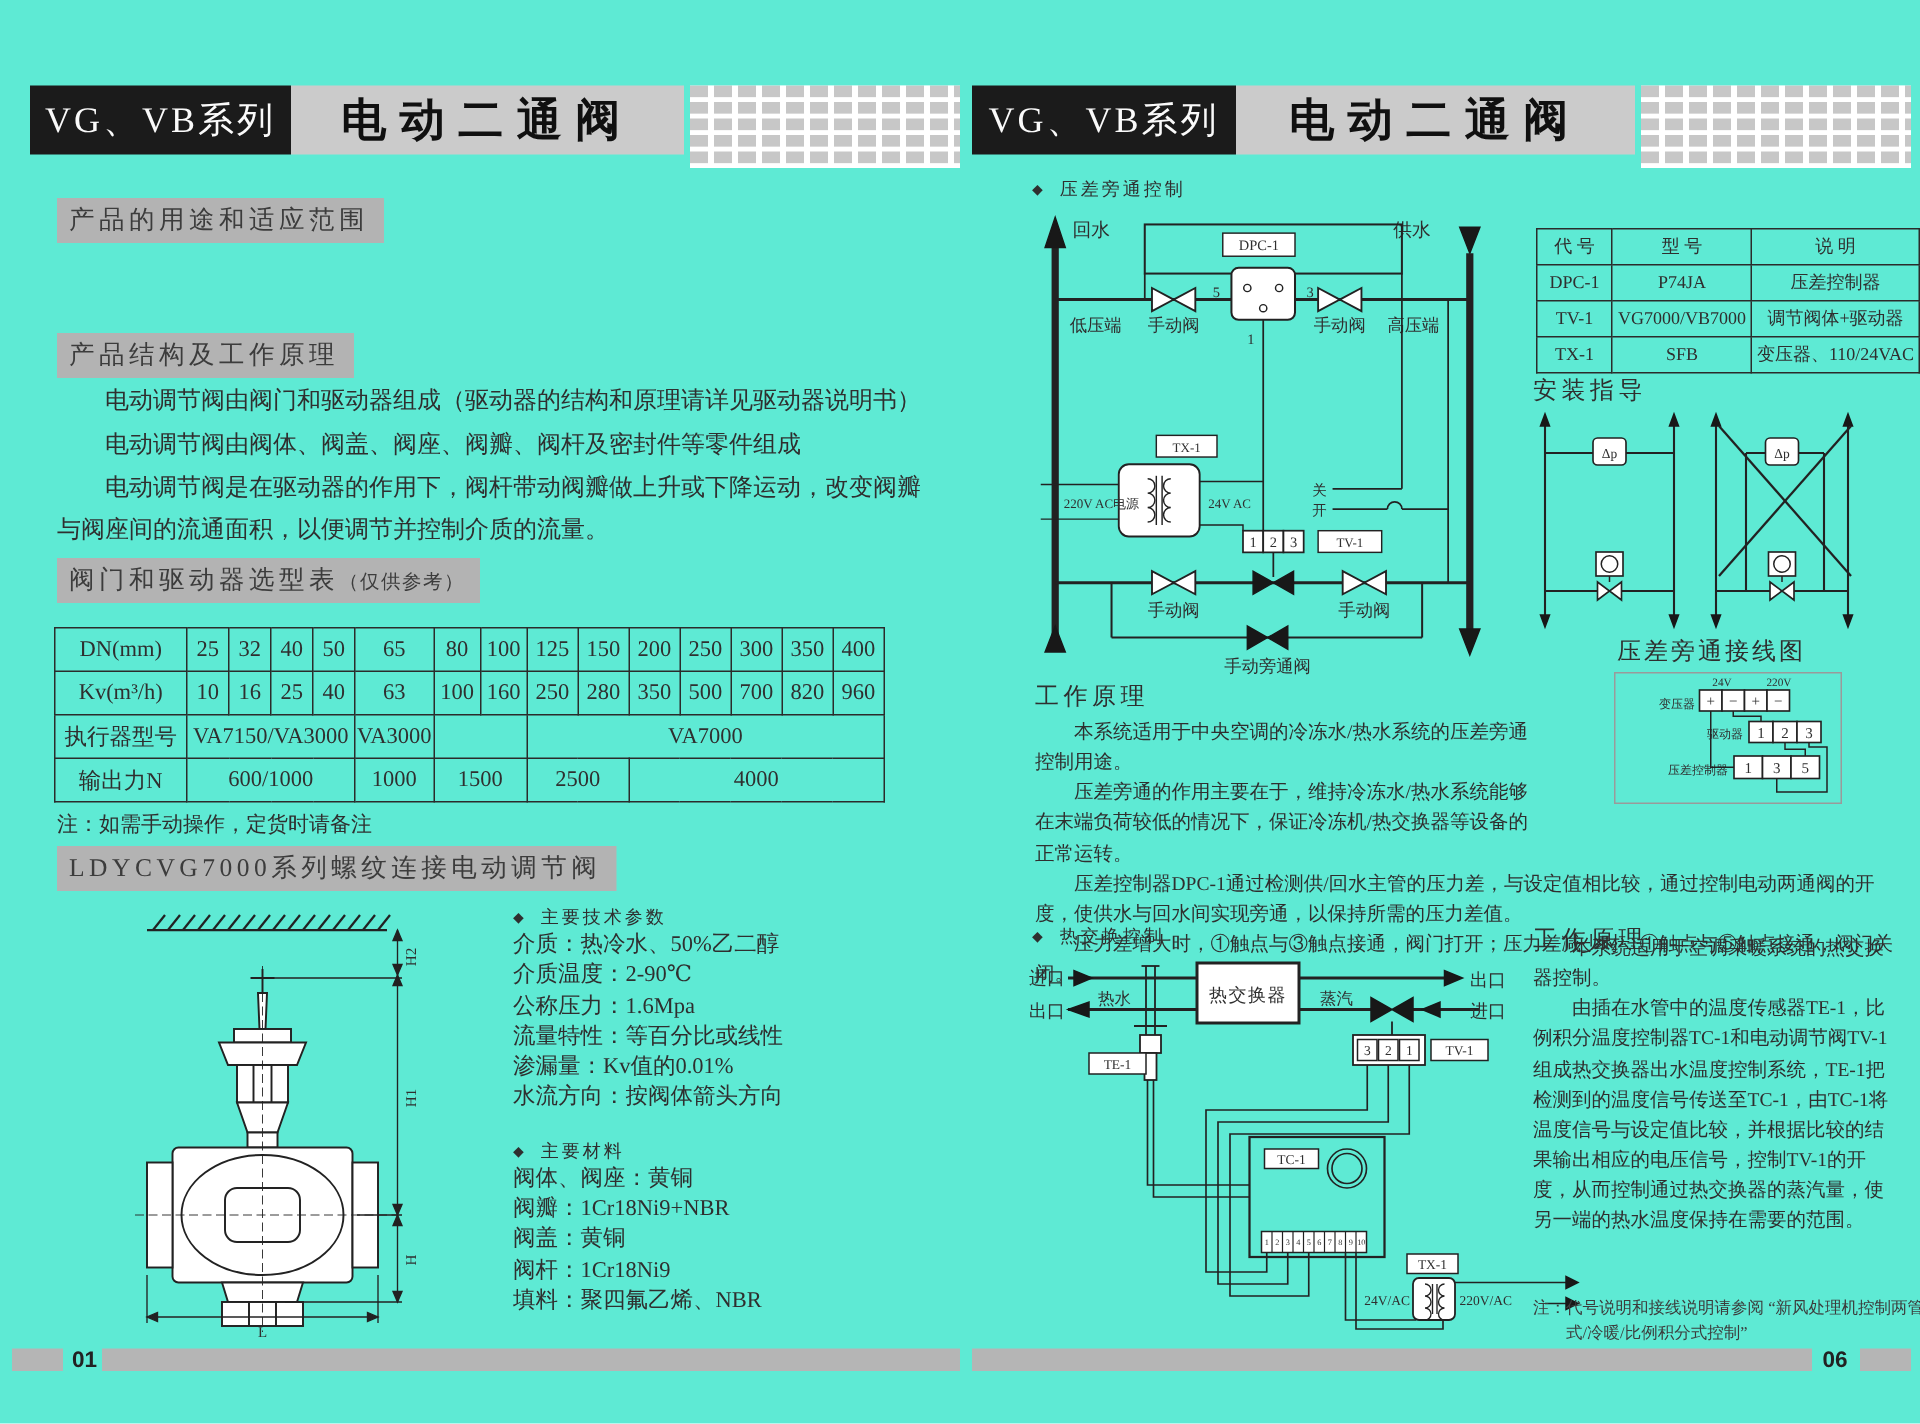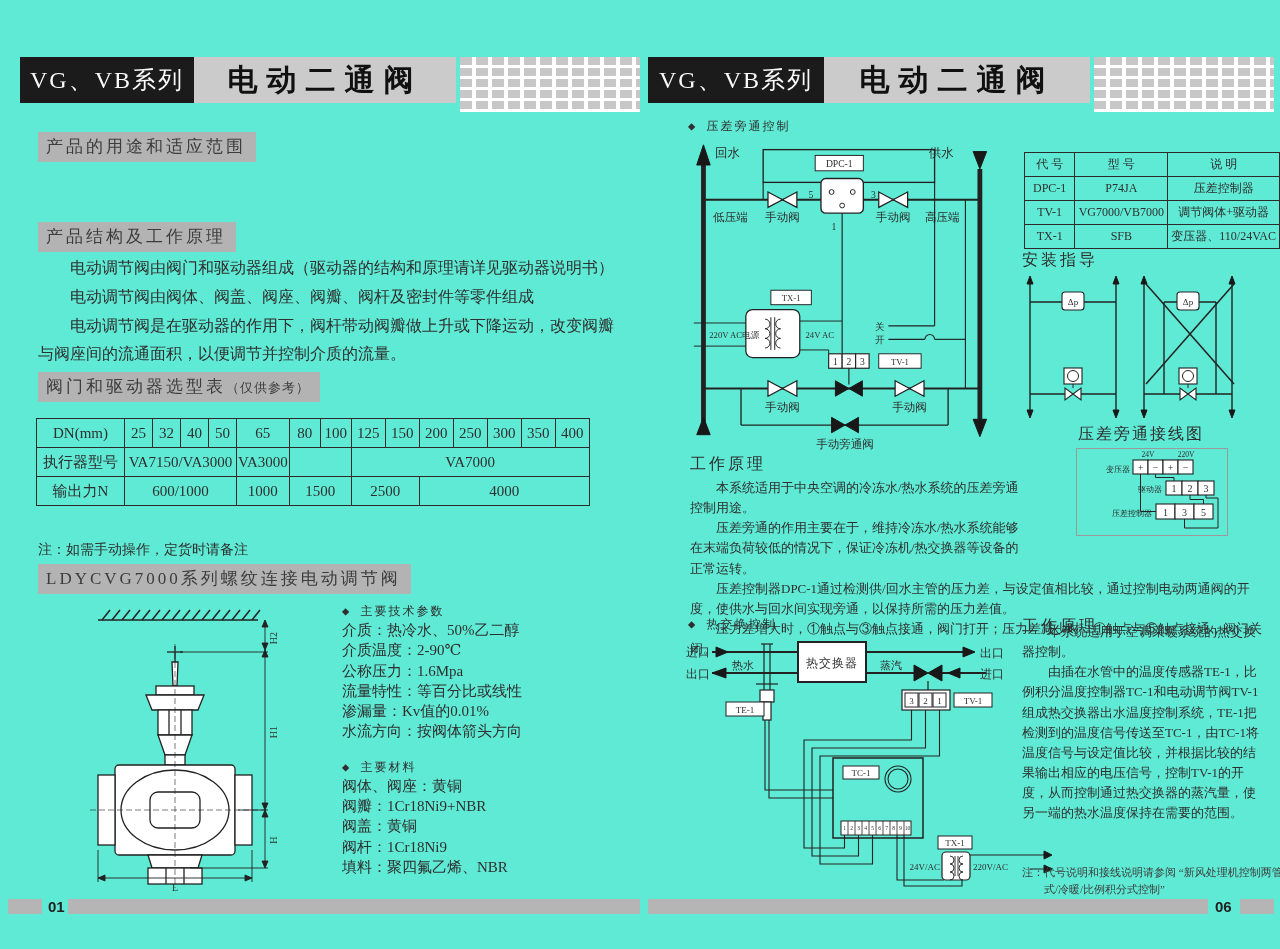--- a/index.html
+++ b/index.html
@@ -101,20 +101,37 @@
       <td>100</td>
       <td>125</td>
       <td>150</td>
       <td>200</td>
       <td>250</td>
       <td>300</td>
       <td>350</td>
       <td>400</td>
     </tr>
     <tr>
+      <td class="lab">Kv(m³/h)</td>
+      <td>10</td>
+      <td>16</td>
+      <td>25</td>
+      <td>40</td>
+      <td>63</td>
+      <td>100</td>
+      <td>160</td>
+      <td>250</td>
+      <td>280</td>
+      <td>350</td>
+      <td>500</td>
+      <td>700</td>
+      <td>820</td>
+      <td>960</td>
+    </tr>
+    <tr>
       <td class="lab">执行器型号</td>
       <td colspan="4">VA7150/VA3000</td>
       <td>VA3000</td>
       <td colspan="2"></td>
       <td colspan="7">VA7000</td>
     </tr>
     <tr>
       <td class="lab">输出力N</td>
       <td colspan="4">600/1000</td>
       <td>1000</td>

